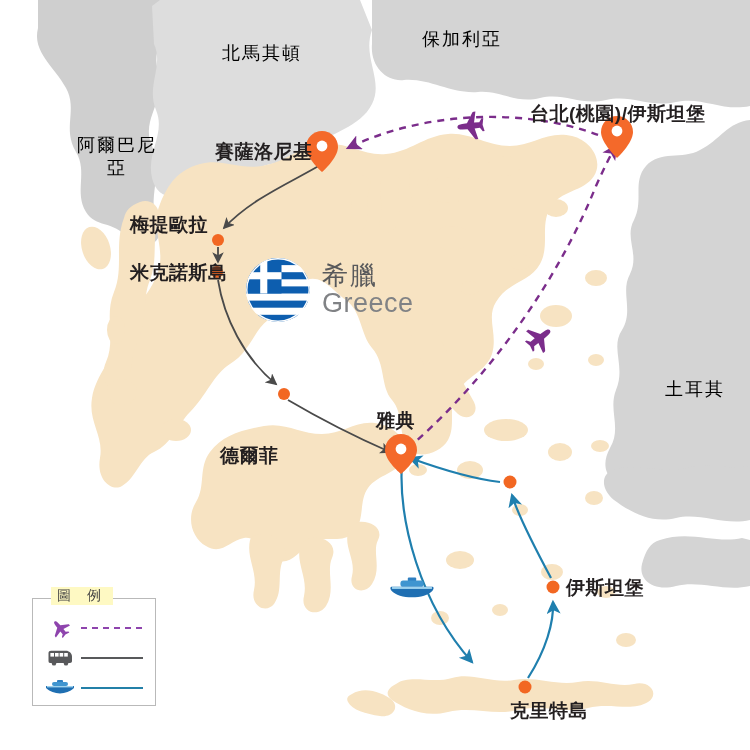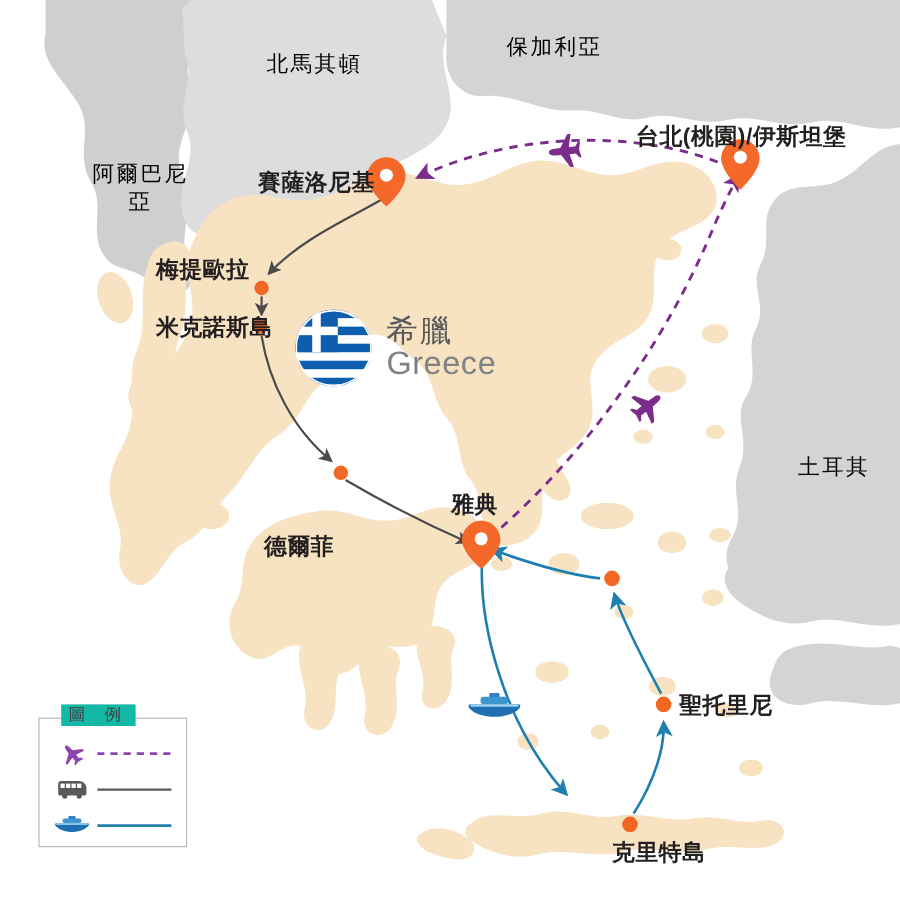--- a/index.html
+++ b/index.html
@@ -69,21 +69,21 @@
     width:124px;
     height:108px;
     border:1px solid #b9b9b9;
     background:rgba(255,255,255,0.92);
     box-sizing:border-box;
   }
   #legend-title{
     position:absolute;
     left:18px;
     top:-12px;
-    background:#14b8a6;
+    background:#fef9c3;
     padding:0 6px;
     font-size:14px;
     color:#404040;
     letter-spacing:6px;
     font-weight:400;
   }
   .legend-row{
     position:absolute;
     left:10px;
     display:flex;
@@ -336,21 +336,21 @@
   <div class="country-label" style="left:62px;top:134px;width:110px;">阿爾巴尼
 亞</div>
   <div class="country-label" style="left:650px;top:378px;width:90px;">土耳其</div>
 
   <div class="city-label" style="left:215px;top:139px;">賽薩洛尼基</div>
   <div class="city-label" style="left:530px;top:101px;">台北(桃園)/伊斯坦堡</div>
   <div class="city-label" style="left:130px;top:212px;">梅提歐拉</div>
   <div class="city-label" style="left:130px;top:260px;">米克諾斯島</div>
   <div class="city-label" style="left:220px;top:396px;margin-top:47px;">德爾菲</div>
   <div class="city-label" style="left:376px;top:408px;">雅典</div>
-  <div class="city-label" style="left:566px;top:575px;">聖托里尼</div>
+  <div class="city-label" style="left:566px;top:575px;">伊斯坦堡</div>
   <div class="city-label" style="left:510px;top:698px;">克里特島</div>
 
   <div class="brand">
     <svg width="64" height="64" viewBox="0 0 64 64">
       <g clip-path="url(#flagclip)">
         <rect x="0" y="0" width="64" height="64" fill="#ffffff"></rect>
         <rect x="0" y="0" width="64" height="7.1" fill="#0d5eaf"></rect>
         <rect x="0" y="14.2" width="64" height="7.1" fill="#0d5eaf"></rect>
         <rect x="0" y="28.4" width="64" height="7.1" fill="#0d5eaf"></rect>
         <rect x="0" y="42.6" width="64" height="7.1" fill="#0d5eaf"></rect>

